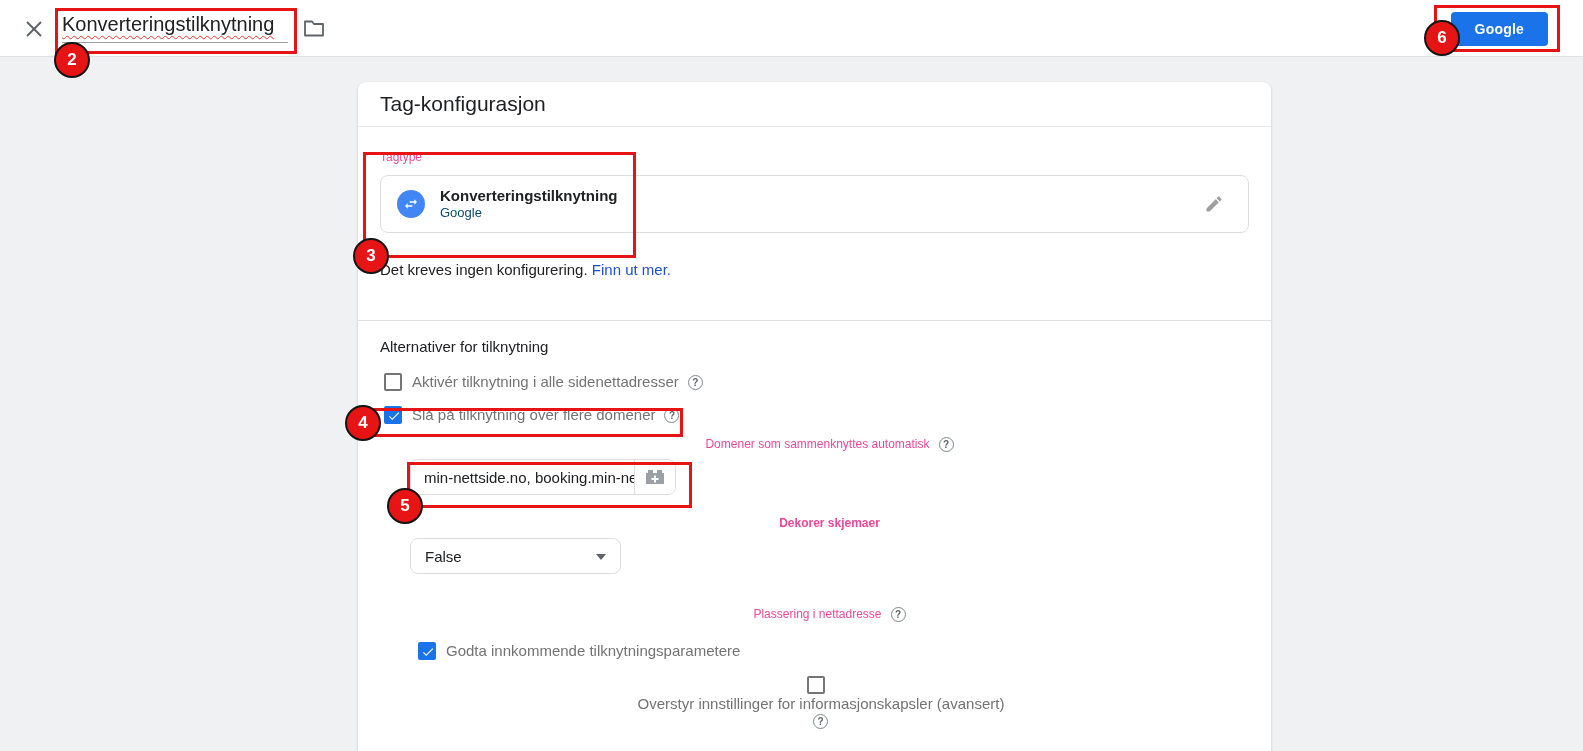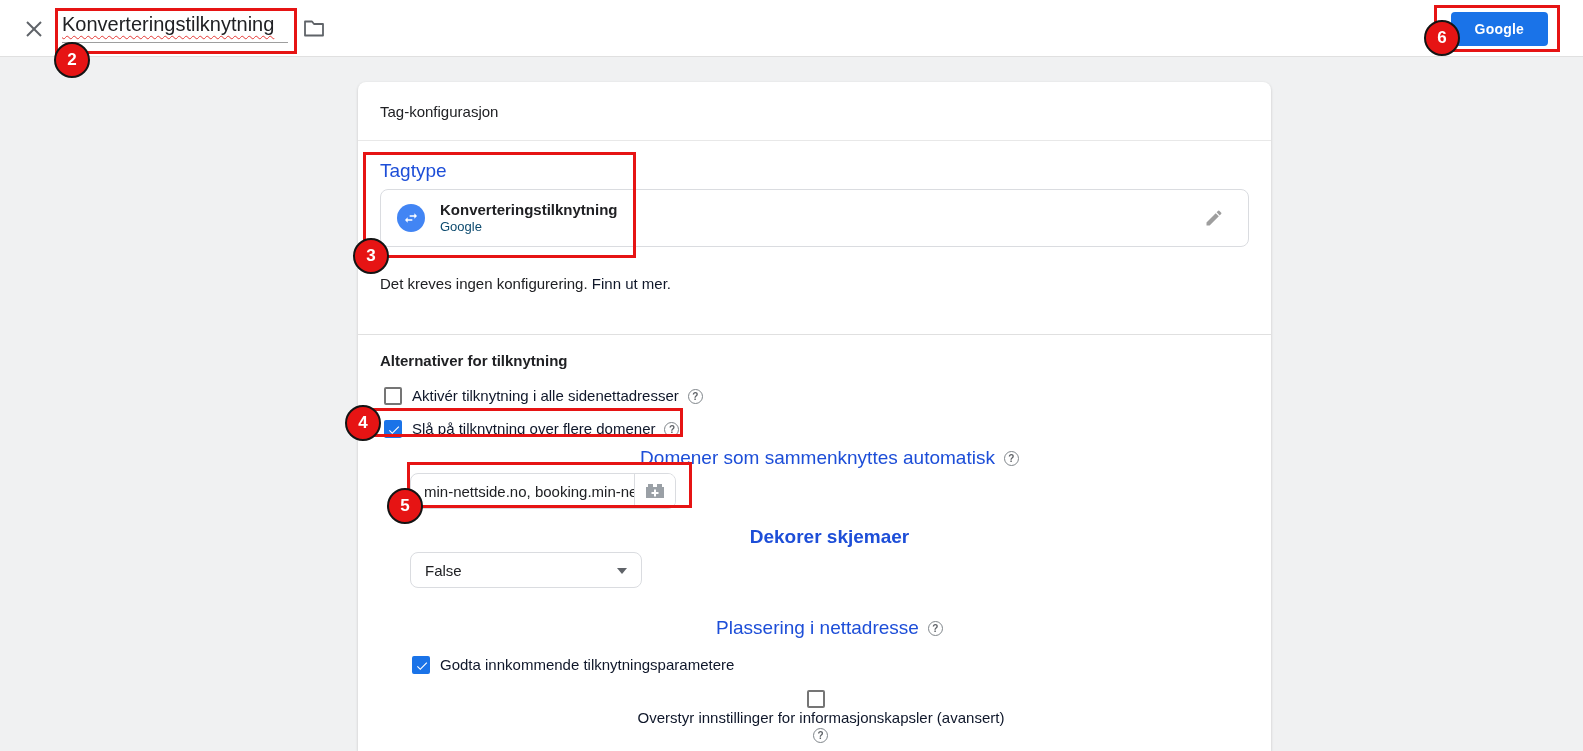--- a/index.html
+++ b/index.html
@@ -33,50 +33,50 @@
     font-family:inherit; letter-spacing:.2px;
   }
 
   
   .card {
     position:absolute; left:358px; top:82px; width:913px; height:669px;
     background:#ffffff; border-radius:8px 8px 0 0;
     box-shadow:0 1px 3px rgba(0,0,0,.18); z-index:1; overflow:hidden;
   }
   .card-header {
-    height:59px; display:flex; align-items:center; padding:0 22px;
-    border-bottom:1px solid #e8e8e8; font-size:15px; color:#202124;
+    height:45px; display:flex; align-items:center; padding:0 22px;
+    border-bottom:1px solid #e8e8e8; font-size:21px; color:#202124;
   }
   .pad { padding:0 22px; }
 
-  .field-label { font-size:19px; color:#1d4ed8; line-height:16px; }
+  .field-label { font-size:12px; color:#ec4899; line-height:16px; }
   .tagtype-label { margin-top:22px; }
   .tagtype-box {
     margin-top:10px; height:58px; border:1px solid #dadce0; border-radius:8px;
     display:flex; align-items:center; padding:0 16px; cursor:pointer; background:#fff;
   }
   .tagtype-ic {
     width:28px; height:28px; border-radius:50%; background:#4285f4;
     display:flex; align-items:center; justify-content:center; flex:0 0 auto;
   }
   .tagtype-texts { margin-left:15px; }
   .tagtype-name { font-size:15px; font-weight:bold; color:#202124; line-height:18px; }
   .tagtype-vendor { font-size:13px; color:#0c4a6e; line-height:16px; }
   .tagtype-spacer { flex:1; }
   .pencil { width:20px; height:20px; margin-right:8px; cursor:pointer; }
 
   .note { margin-top:28px; font-size:15px; line-height:18px; color:#202124; }
-  .link { color:#0f172a; text-decoration:none; cursor:pointer; }
+  .link { color:#1d4ed8; text-decoration:none; cursor:pointer; }
 
   .divider { margin-top:41px; height:1px; background:#e0e0e0; width:100%; }
 
-  .opt-heading { margin-top:17px; font-size:15px; font-weight:bold; color:#202124; line-height:17px; }
+  .opt-heading { margin-top:17px; font-size:15px; font-weight:normal; color:#202124; line-height:17px; }
 
   .cb-row { display:flex; align-items:center; }
-  .cb-row .lbl { font-size:15px; color:#0f172a; margin-left:10px; line-height:20px; }
+  .cb-row .lbl { font-size:15px; color:#737373; margin-left:10px; line-height:20px; }
   .checkbox {
     width:18px; height:18px; border:2px solid #757575; border-radius:2px;
     background:#fff; flex:0 0 auto; cursor:pointer; position:relative;
   }
   .checkbox.checked { background:#1a73e8; border-color:#1a73e8; }
   .checkbox.checked svg { position:absolute; left:1px; top:1px; }
 
   .help {
     display:inline-flex; width:15px; height:15px; border:1.5px solid #80868b;
     border-radius:50%; color:#5f6368; font-size:10px; font-weight:bold;
@@ -98,32 +98,32 @@
   .text-input .val {
     flex:1; font-size:15px; color:#202124; padding:0 0 0 13px;
     display:flex; align-items:center; white-space:nowrap; overflow:hidden;
   }
   .var-btn {
     width:41px; border-left:1px solid #dadce0; display:flex; align-items:center;
     justify-content:center; cursor:pointer; background:#fff;
   }
 
   .dropdown {
-    margin-top:7px; width:232px; height:36px; border:1px solid #dadce0; border-radius:8px;
+    margin-top:7px; width:211px; height:36px; border:1px solid #dadce0; border-radius:8px;
     display:flex; align-items:center; padding:0 14px; background:#fff; cursor:pointer;
     position:relative;
   }
   .dropdown .val { font-size:15px; color:#202124; }
   .caret {
     position:absolute; right:14px; top:15px; width:0; height:0;
     border-left:5px solid transparent; border-right:5px solid transparent;
     border-top:6px solid #5f6368;
   }
 
-  .row-godta { margin-top:19px; margin-left:2px; }
+  .row-godta { margin-top:19px; margin-left:8px; }
   .row-overstyr { margin-top:15px; margin-left:3px;flex-direction:column; }
 
   
   .anno { position:absolute; z-index:10; pointer-events:none; }
   .anno-rect { border:3px solid #e61414; }
   .anno-circle {
     width:36px; height:36px; border-radius:50%; background:#e61414;
     border:2px solid #141414; color:#ffffff; font-size:17px; font-weight:bold;
     display:flex; align-items:center; justify-content:center;
   }

